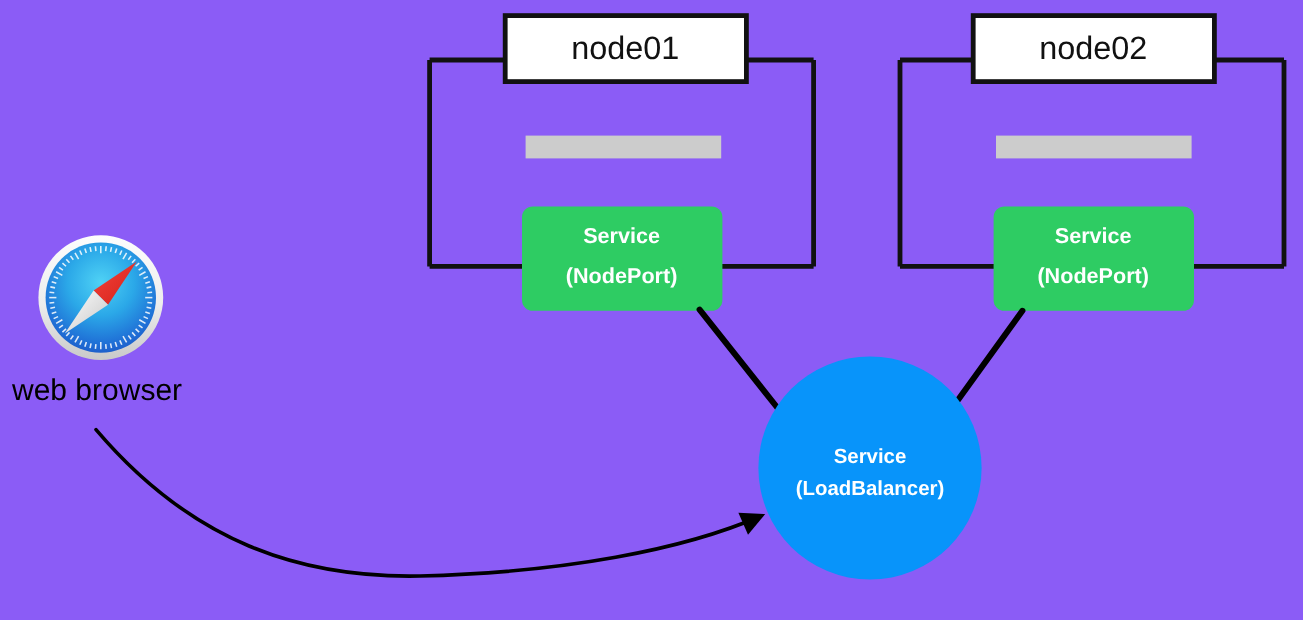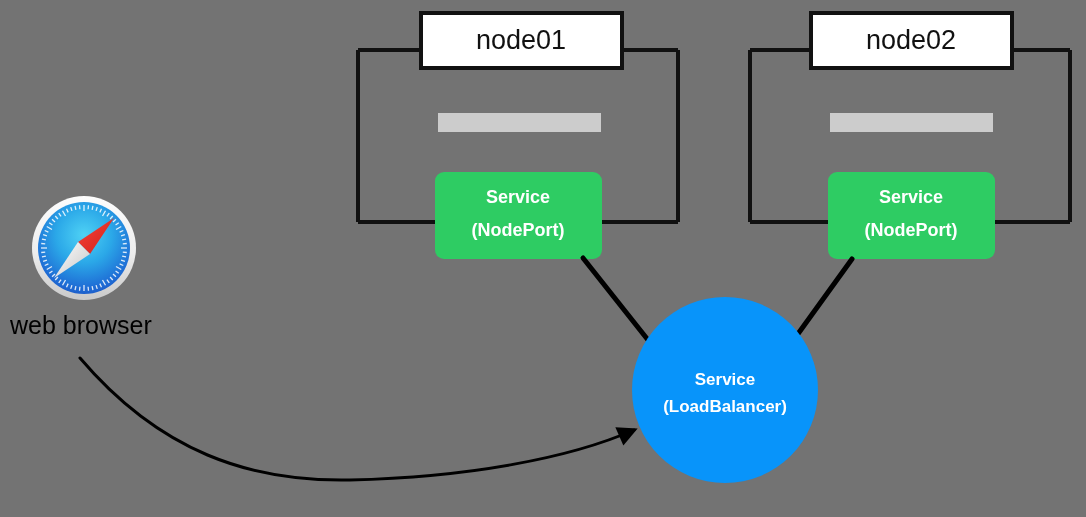--- a/index.html
+++ b/index.html
@@ -10,21 +10,21 @@
   body {
     width: 1086px;
     height: 517px;
     font-family: "Liberation Sans", sans-serif;
     overflow: hidden;
   }
   #diagram-root {
     position: relative;
     width: 1086px;
     height: 517px;
-    background: #737373;
+    background: #8b5cf6;
   }
   #diagram-svg {
     position: absolute;
     left: 0;
     top: 0;
     width: 1086px;
     height: 517px;
   }
   .node-title-text {
     font-family: "Liberation Sans", sans-serif;

